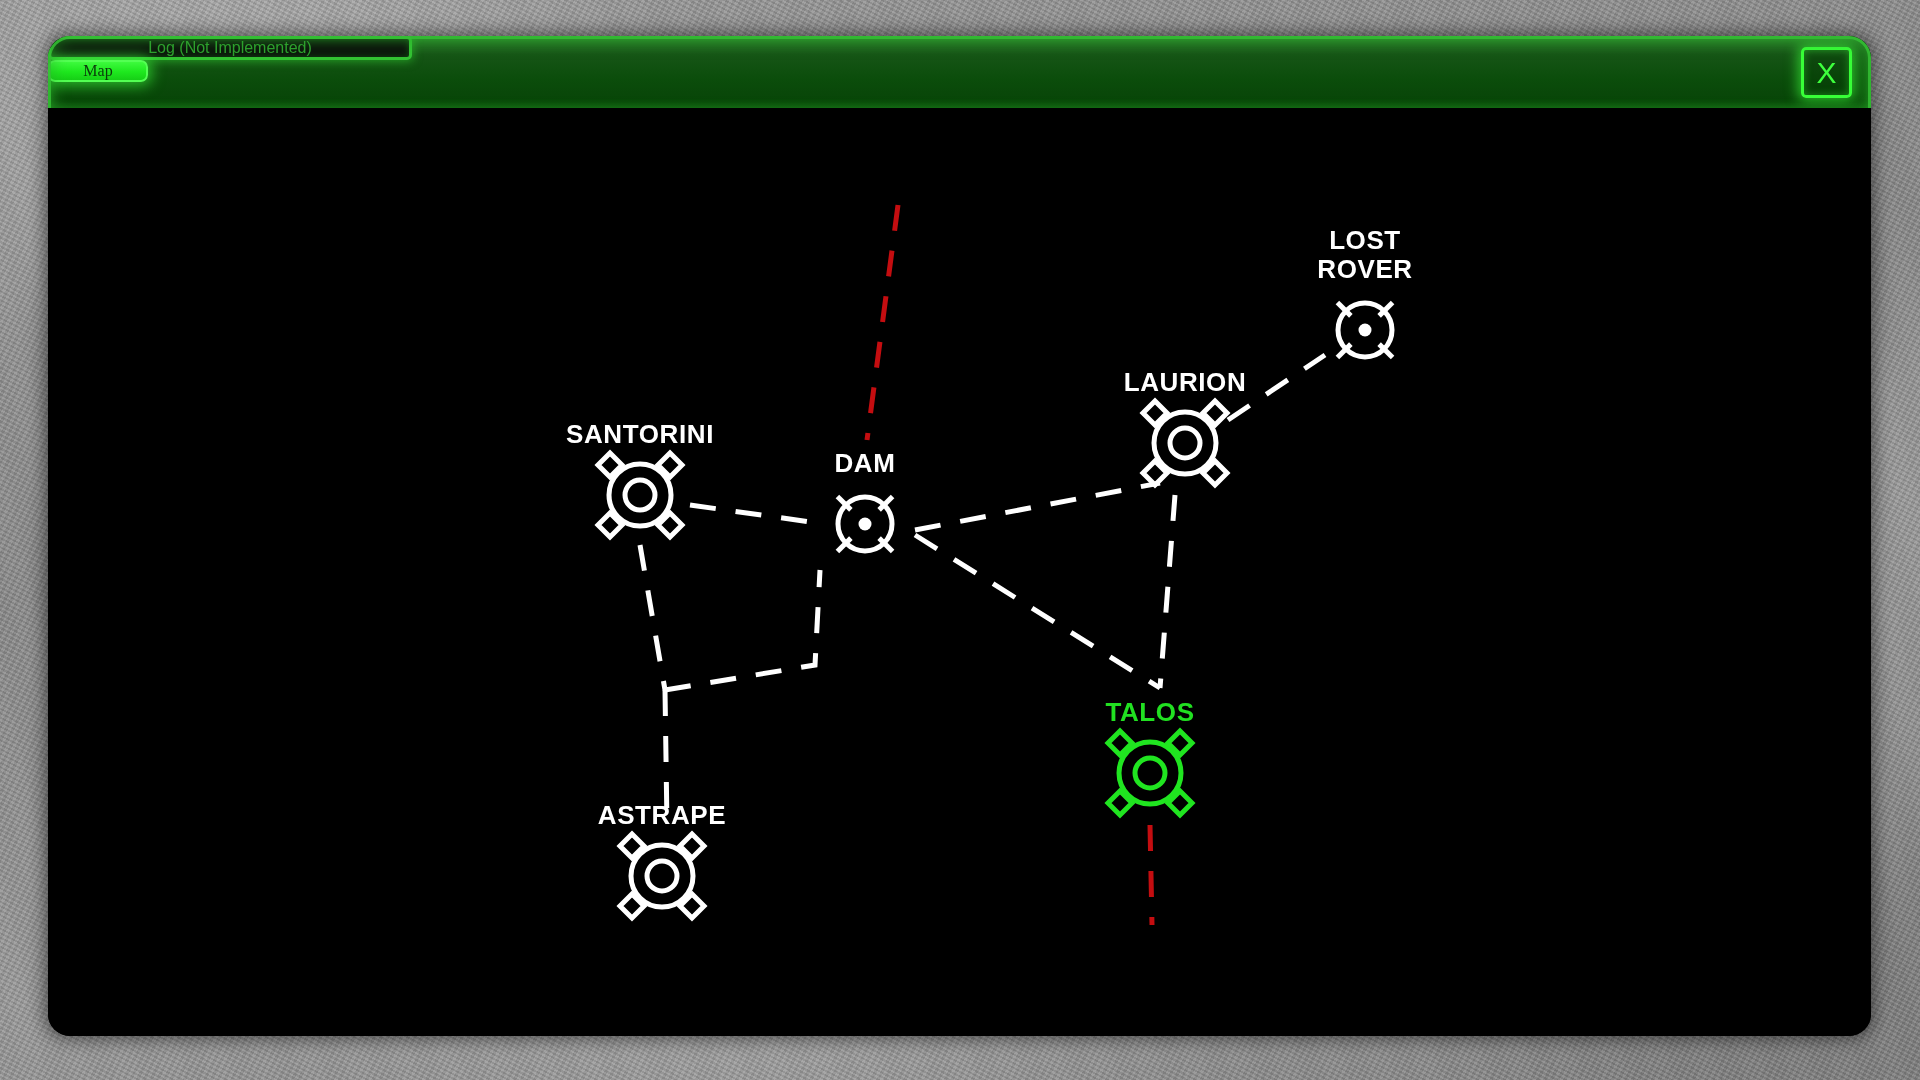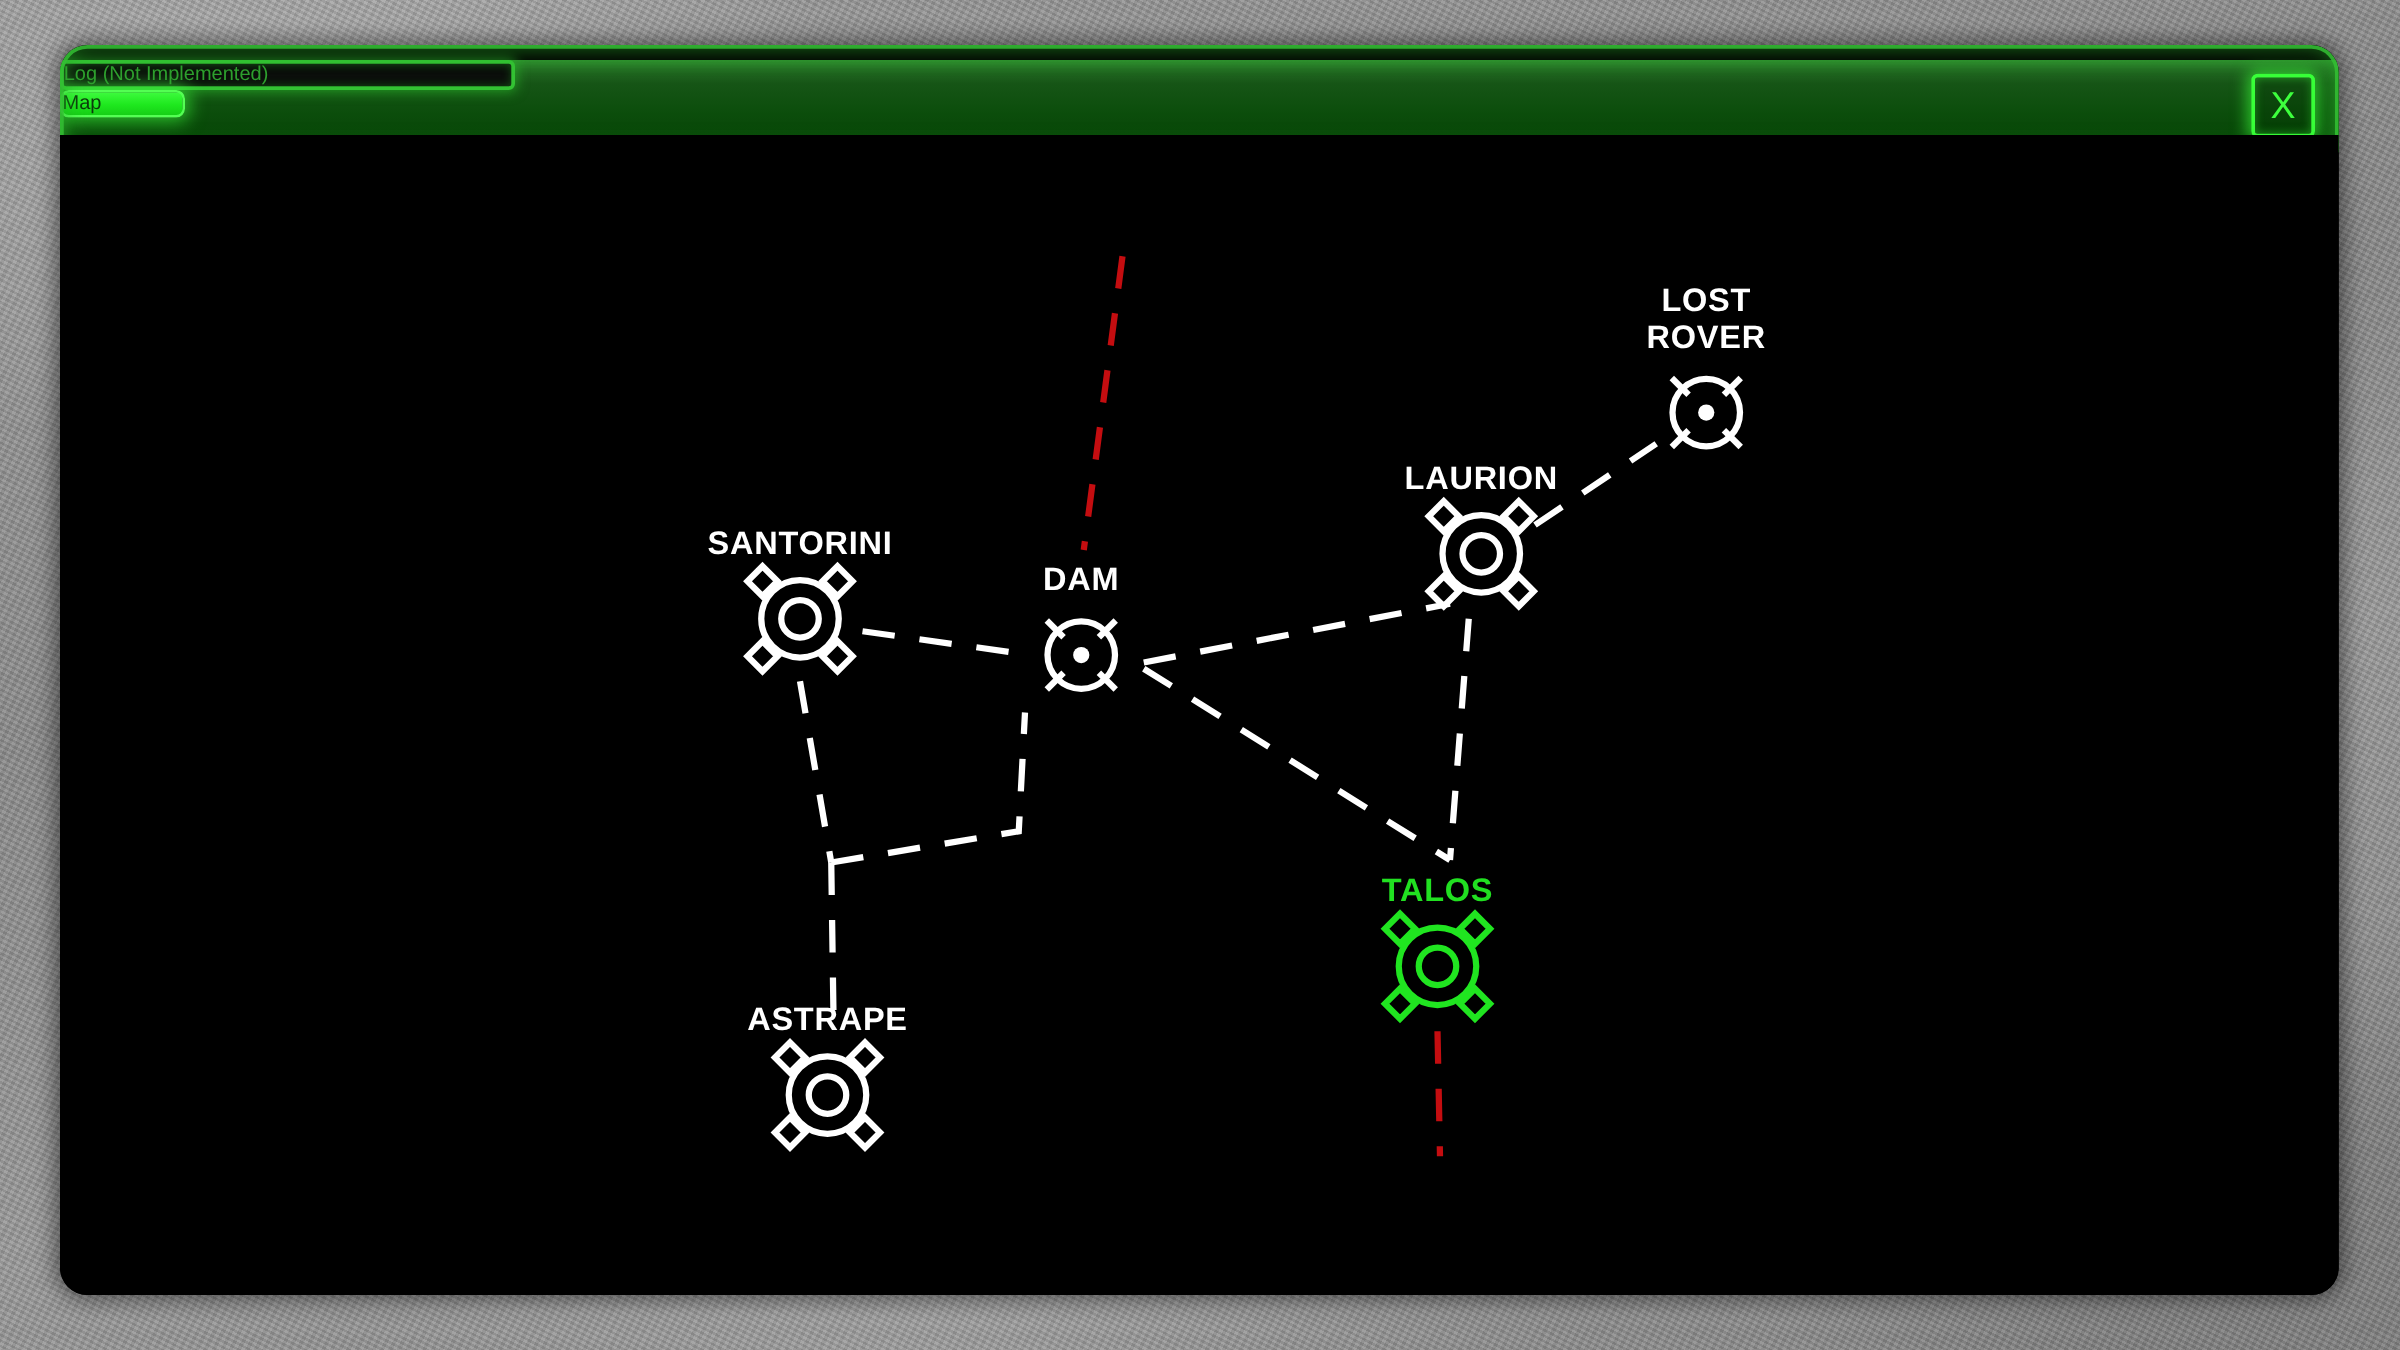--- a/index.html
+++ b/index.html
@@ -34,24 +34,25 @@
     position: absolute;
     left: 48px; top: 36px;
     width: 1823px; height: 1000px;
     border-radius: 22px;
     background: #000;
     box-shadow: 0 0 16px 4px rgba(0,0,0,.45);
     overflow: hidden;
   }
 
   #titlebar {
-    position: absolute; left: 0; top: 12px;
+    position: absolute; left: 0; top: 0;
     width: 100%; height: 72px;
     background: linear-gradient(180deg, #2c7a2c 0%, #165516 26%, #0b4d0b 60%, #074207 100%);
     box-shadow: inset 0 0 10px 2px rgba(60,220,60,.35);
+    text-align: center;
   }
   
   #rim {
     position: absolute; left: 0; top: 0;
     width: 1823px; height: 86px;
     border-radius: 22px 22px 0 0;
     box-shadow: inset 0 0 0 3px rgba(52,190,52,.85),
                 inset 0 0 16px 5px rgba(40,170,40,.55);
     pointer-events: none;
   }
@@ -63,20 +64,21 @@
     border-radius: 5px;
     box-shadow: 0 0 9px 2px rgba(45,200,45,.55), inset 0 0 7px rgba(30,140,30,.5);
   }
   #tab-map {
     left: 390px; width: 96px;
     background: linear-gradient(180deg,#3dfa3d 0%, #1ee81e 55%, #16cf16 100%);
     color: #0f3d0f;
     border: 2px solid #53ff53;
     border-radius: 7px;
     box-shadow: 0 0 14px 4px rgba(60,255,60,.6);
+    font-family: Liberation Serif, serif;
   }
   #tab-map .lbl { color:#0c3a0c; }
 
   #close-btn {
     position: absolute;
     right: 19px; top: 11px;
     width: 51px; height: 51px;
     box-sizing: border-box;
     border: 3px solid #38ff38;
     border-radius: 5px;

